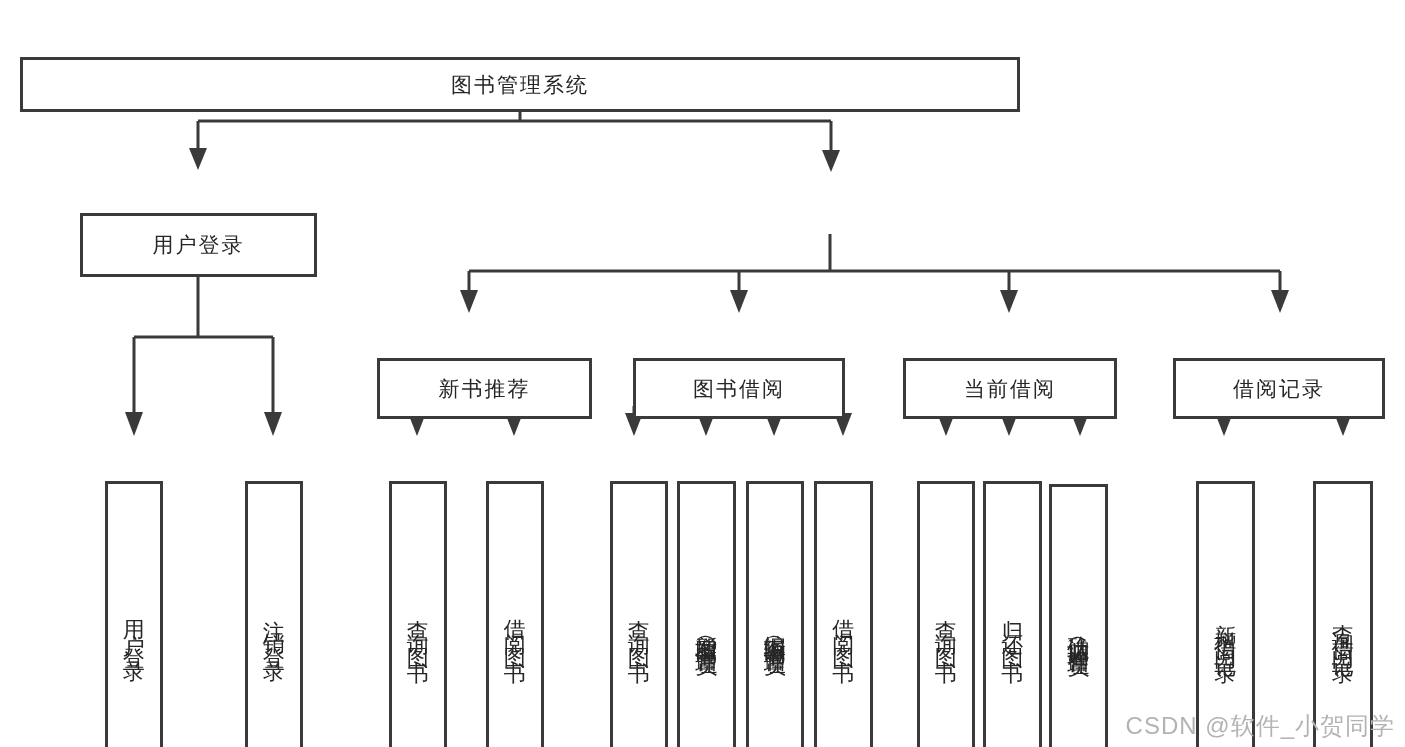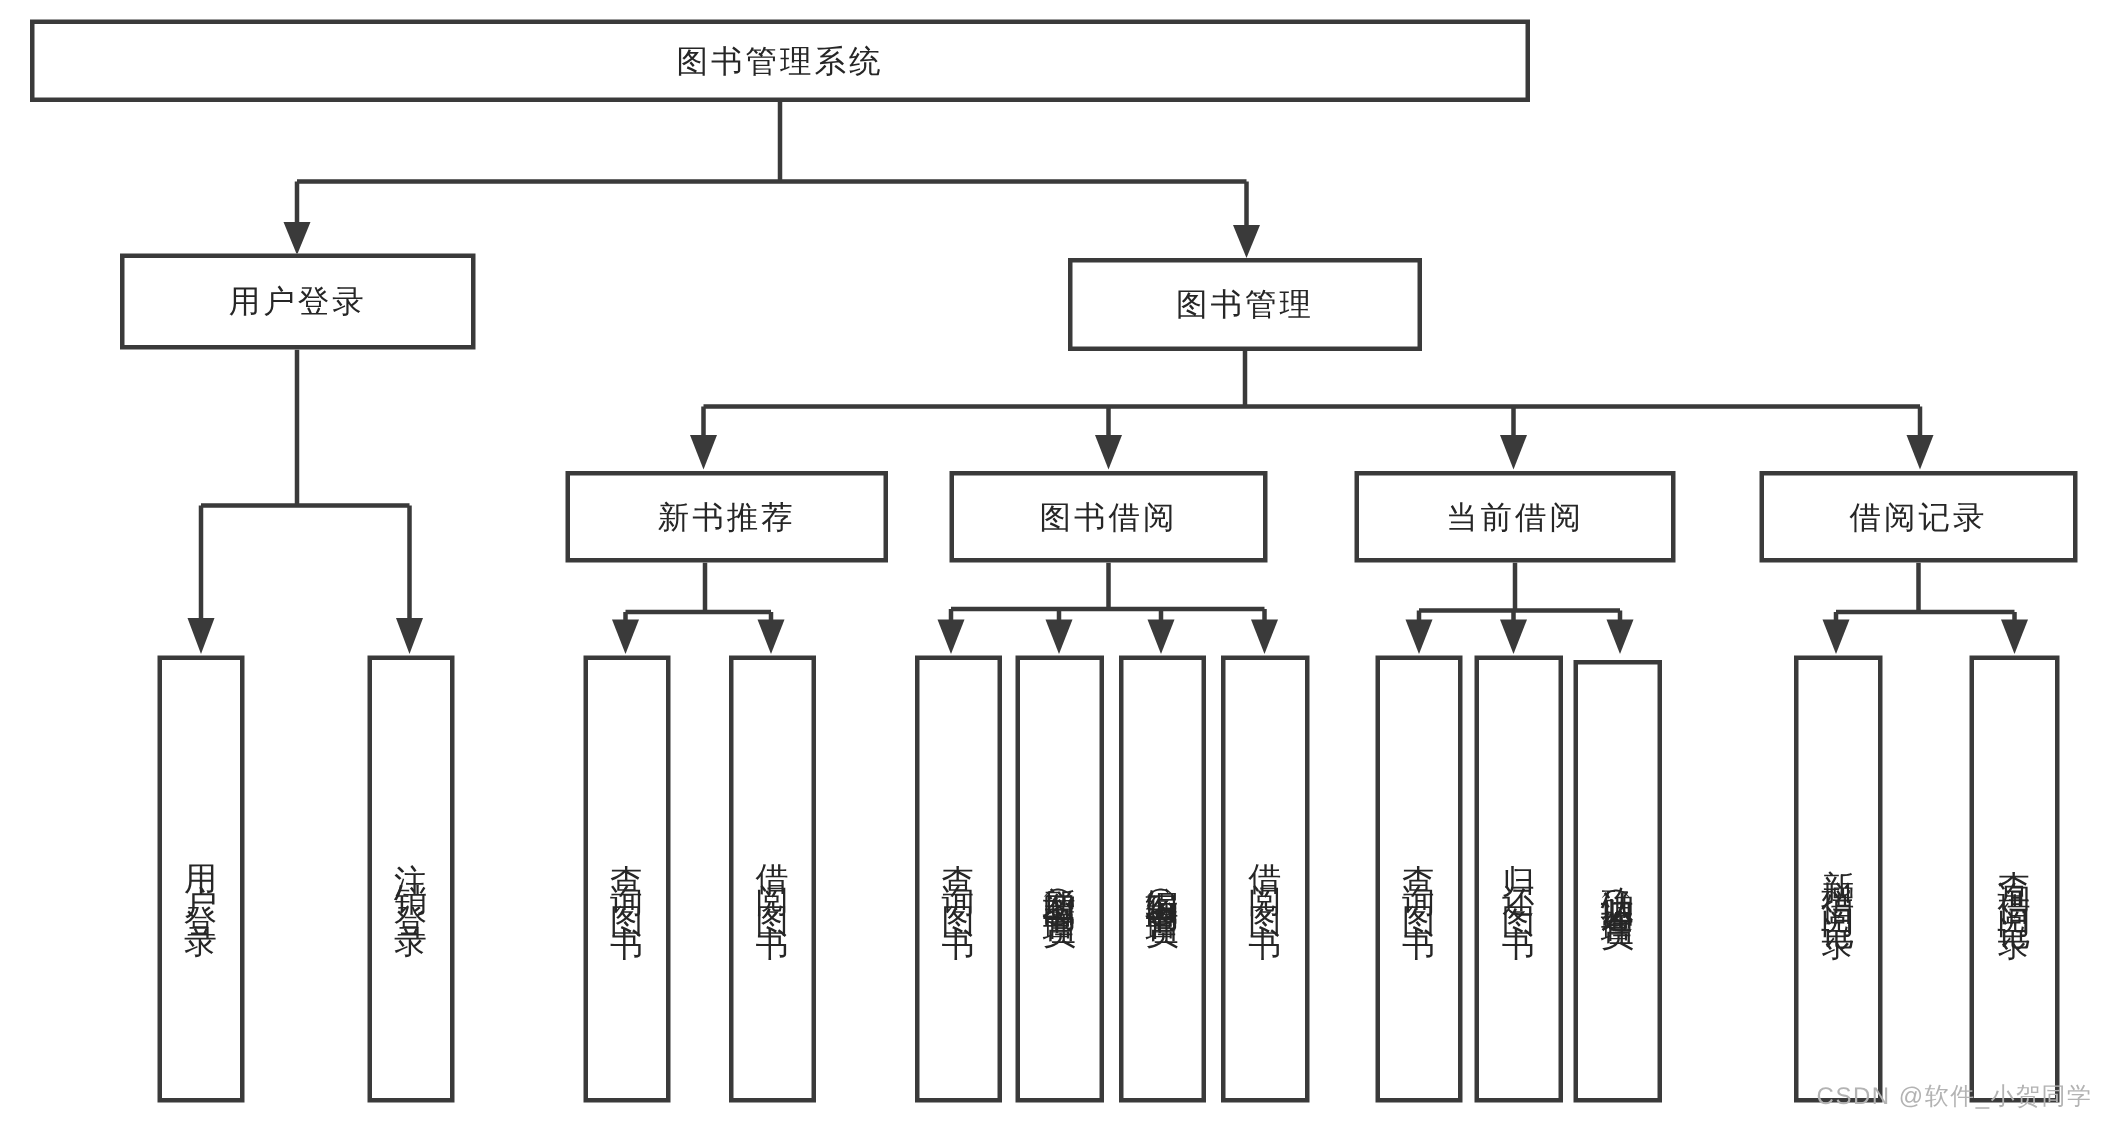--- a/index.html
+++ b/index.html
@@ -15,39 +15,39 @@
     background:var(--bg);
     font-family:"Liberation Sans",sans-serif;
     overflow:hidden;
   }
   .connectors{position:absolute;left:0;top:0;}
   .box{
     position:absolute;
     box-sizing:border-box;
     border:3px solid var(--line);
     background:#fff;
-    display:flex;align-items:center;justify-content:center;
+    display:flex;align-items:center;justify-content:center;margin-top:44px;
   }
   .h-text{
     font-size:21px;
     color:var(--text);
     letter-spacing:2px;
     white-space:nowrap;
   }
   .v-text{
     writing-mode:vertical-rl;
     font-size:22px;
     color:var(--text);
     line-height:1.15;
     white-space:nowrap;
   }
   .watermark{
     position:absolute;
     right:10px;bottom:5px;
-    font-size:16px;
+    font-size:24px;
     color:var(--wm);
     letter-spacing:1px;
   }
 </style>
 </head>
 <body>
 
 <div class="stage">
 
   <svg class="connectors" width="1405" height="747" viewBox="0 0 1405 747">
@@ -96,23 +96,20 @@
       <polygon points="1334,413 1352,413 1343,436"></polygon>
     </g>
   </svg>
 
   <div class="box" style="left:20px;top:13px;width:1000px;height:55px">
     <span class="h-text">图书管理系统</span>
   </div>
 
   <div class="box" style="left:80px;top:169px;width:237px;height:64px">
     <span class="h-text">用户登录</span>
-  </div>
-  <div class="box" style="left:712px;top:172px;width:236px;height:62px">
-    <span class="h-text">图书管理</span>
   </div>
 
   <div class="box" style="left:377px;top:314px;width:215px;height:61px">
     <span class="h-text">新书推荐</span>
   </div>
   <div class="box" style="left:633px;top:314px;width:212px;height:61px">
     <span class="h-text">图书借阅</span>
   </div>
   <div class="box" style="left:903px;top:314px;width:214px;height:61px">
     <span class="h-text">当前借阅</span>

